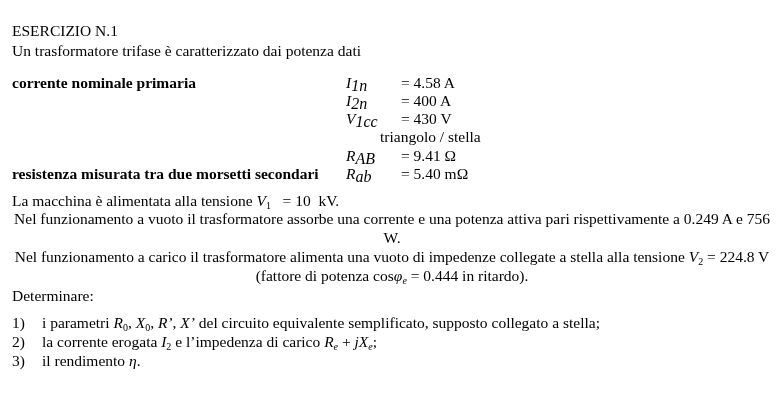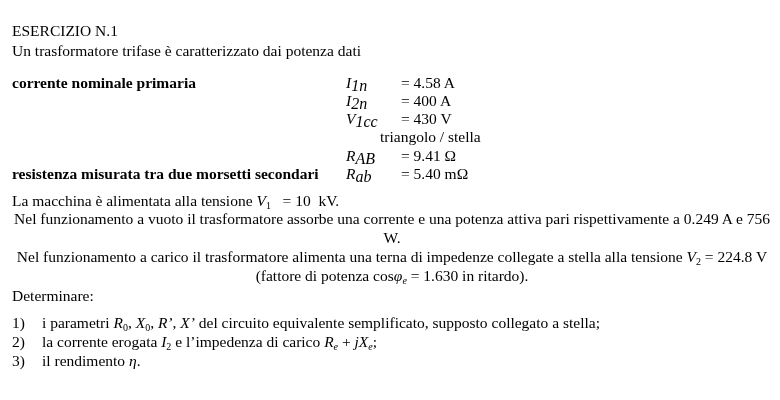--- a/index.html
+++ b/index.html
@@ -55,21 +55,21 @@
       <span class="lbl">resistenza misurata tra due morsetti secondari</span>
       <span class="sym"><span>R</span><sub>ab</sub></span>
       <span class="val">= 5.40  mΩ</span>
     </div>
   </div>
 
   <div class="line" style="top:192px"><span>La macchina è alimentata alla tensione </span><i>V</i><sub>1</sub><span style="white-space:pre">   = 10  kV.</span></div>
 
   <div class="para" style="top:210px">Nel funzionamento a vuoto il trasformatore assorbe una corrente e una potenza attiva pari rispettivamente a 0.249 A e 756 W.</div>
 
-  <div class="para" style="top:248px"><span>Nel funzionamento a carico il trasformatore alimenta una terna di impedenze collegate a stella alla tensione </span><i>V</i><sub>2</sub><span> = 224.8 V (fattore di potenza cos</span><i>φ</i><sub><i>e</i></sub><span> = 1.630 in ritardo).</span></div>
+  <div class="para" style="top:248px"><span>Nel funzionamento a carico il trasformatore alimenta una vuoto di impedenze collegate a stella alla tensione </span><i>V</i><sub>2</sub><span> = 224.8 V (fattore di potenza cos</span><i>φ</i><sub><i>e</i></sub><span> = 0.444 in ritardo).</span></div>
 
   <div class="line" style="top:287px">Determinare:</div>
 
   <div>
     <div class="list-item" style="top:314px">
       <span class="num">1)</span><span>i parametri <i>R</i><sub>0</sub>, <i>X</i><sub>0</sub>, <i>R’</i>, <i>X’</i> del circuito equivalente semplificato, supposto collegato a stella;</span>
     </div>
     <div class="list-item" style="top:333px">
       <span class="num">2)</span><span>la corrente erogata <i>I</i><sub>2</sub> e l’impedenza di carico <i>R<sub>e</sub></i> + <i>jX<sub>e</sub></i>;</span>
     </div>

